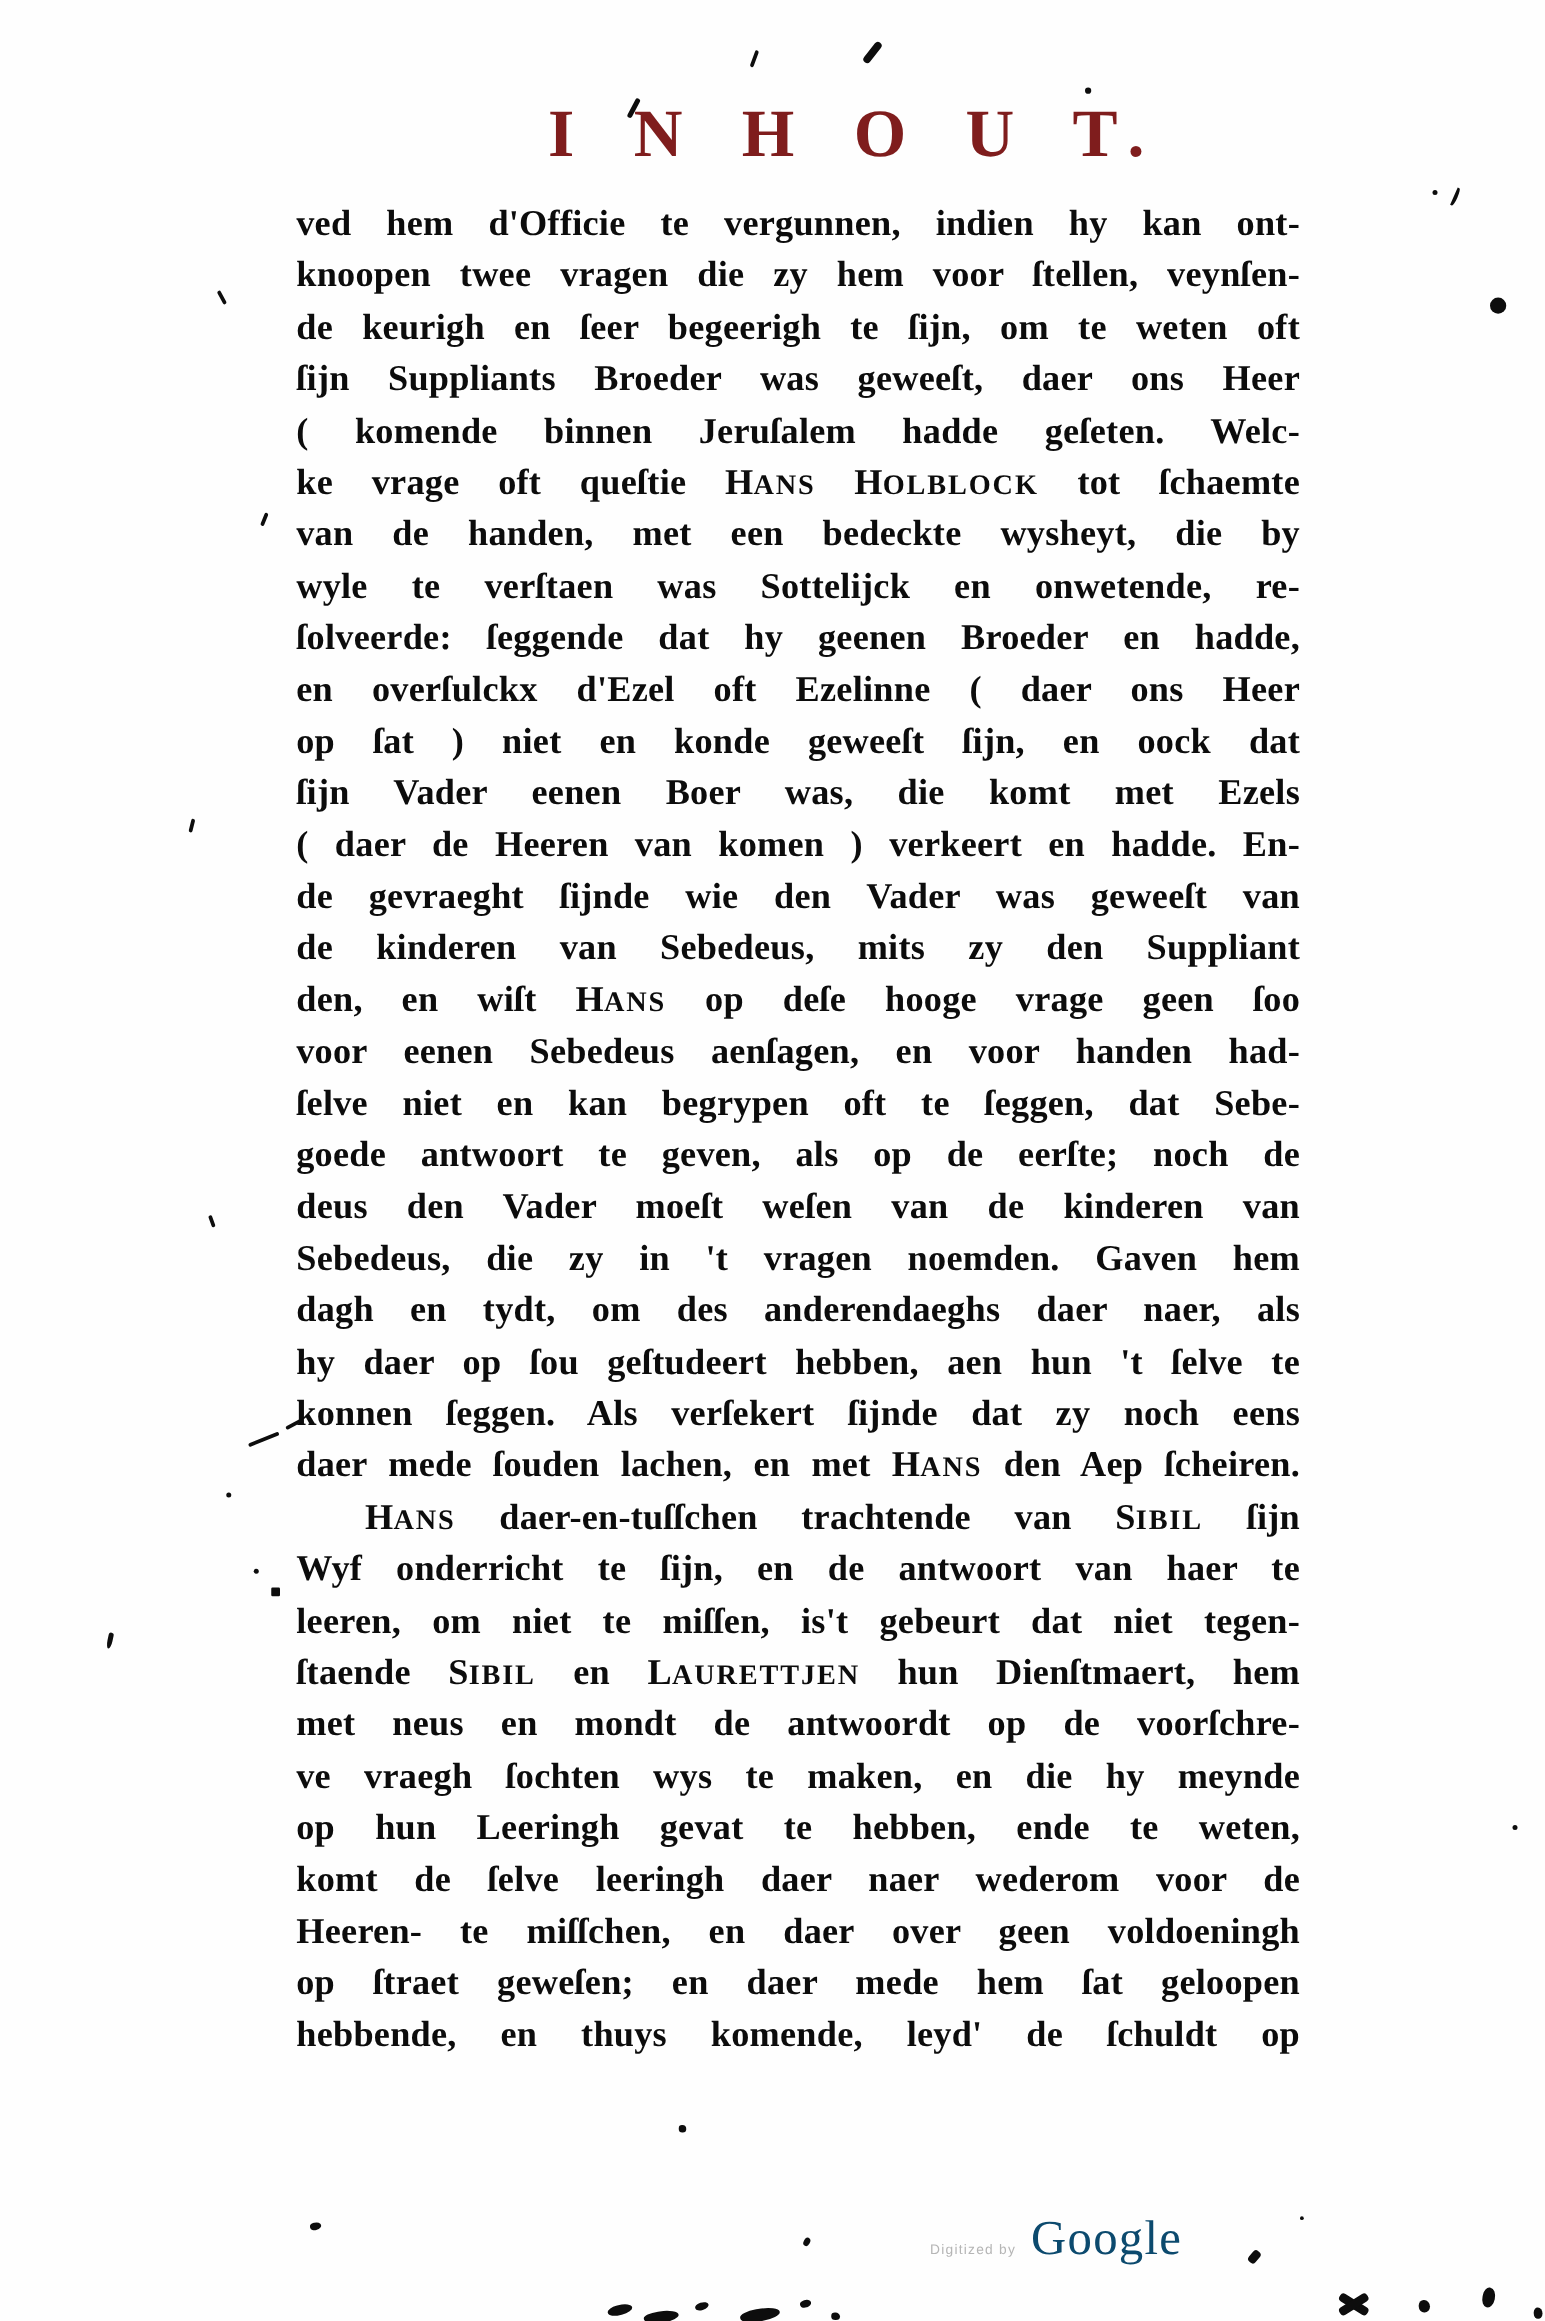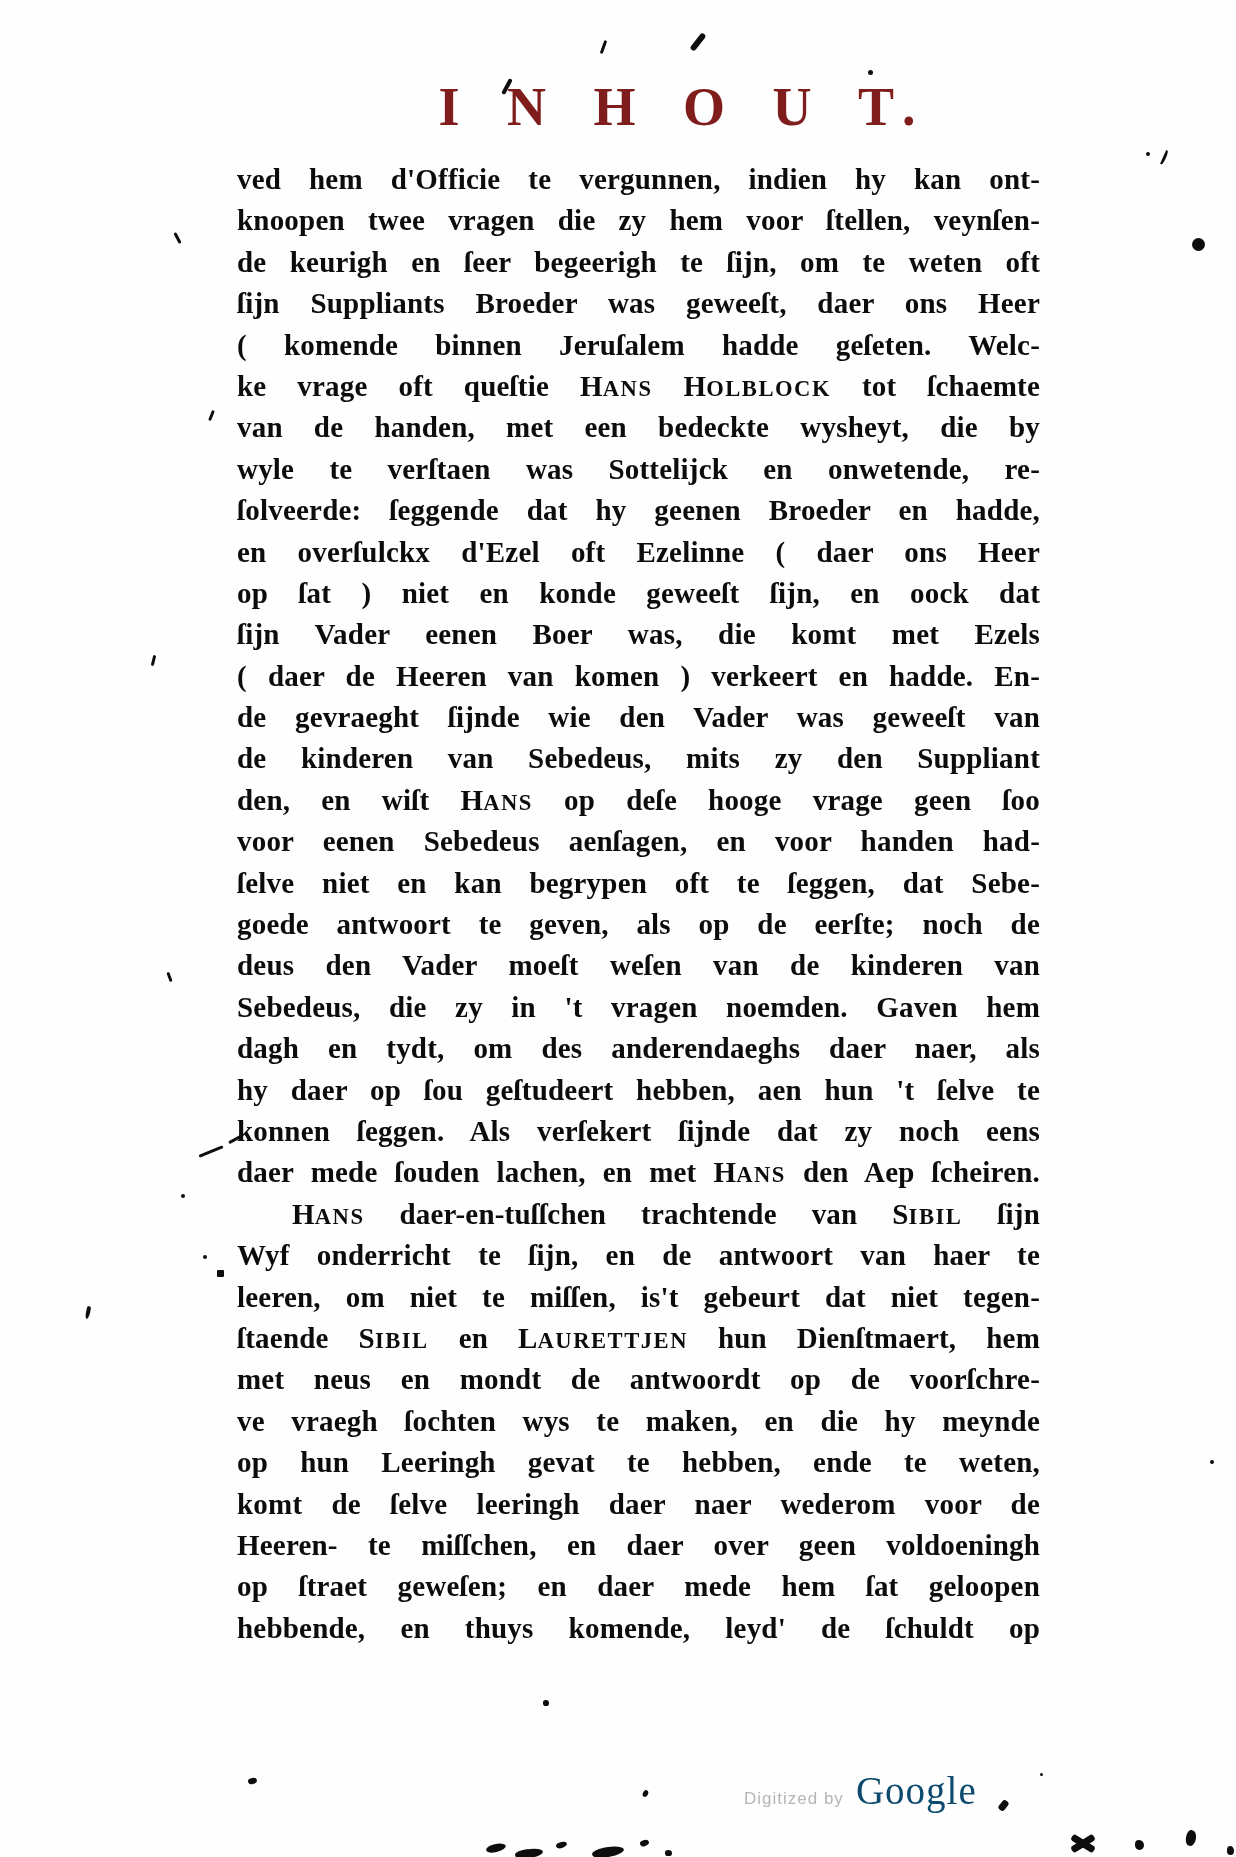--- a/index.html
+++ b/index.html
@@ -41,21 +41,21 @@
     overflow:hidden;
   }
   .line.indent{text-indent:55px;}
   .sc{font-size:0.78em;letter-spacing:1.5px;}
   .watermark{
     position:absolute;
     left:744px;top:1768px;
     display:flex;align-items:baseline;gap:12px;
     font-family:"Liberation Sans","DejaVu Sans",sans-serif;
   }
-  .wm-prefix{font-size:17px;color:#b5b5b5;letter-spacing:1px;}
+  .wm-prefix{font-size:11px;color:#b5b5b5;letter-spacing:1px;}
   .wm-brand{font-size:39px;color:#0c4a6e;font-family:"Liberation Serif","DejaVu Serif",serif;letter-spacing:1px;}
   .speck{position:absolute;background:#0d0d0d;}
   .round{border-radius:50%;}
   .blob{border-radius:45% 55% 50% 50%;}
   .xmark{position:absolute;width:34px;height:26px;}
   .xmark span{position:absolute;left:4px;top:10px;width:26px;height:7px;background:#0d0d0d;border-radius:3px;}
 </style>
 </head>
 <body>
 

